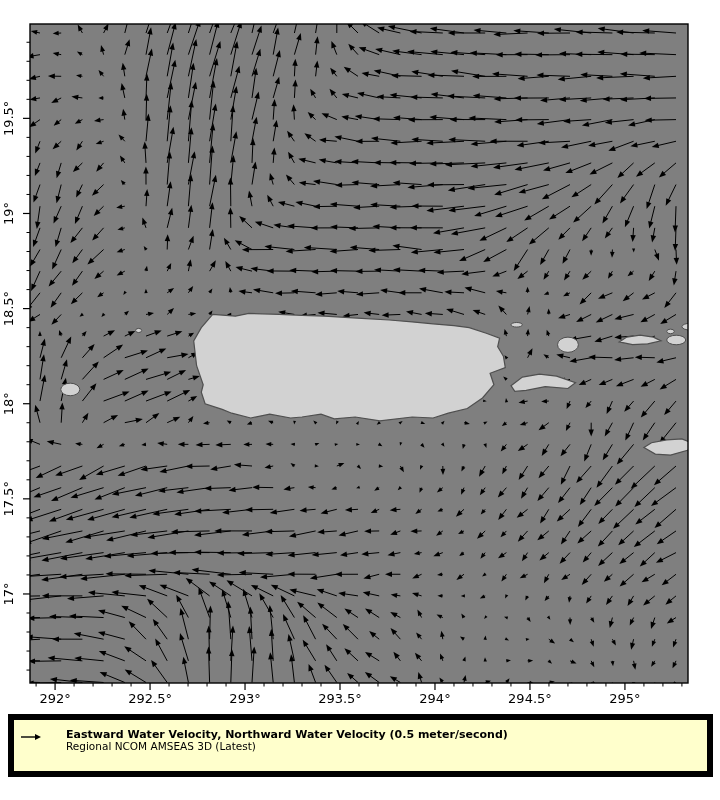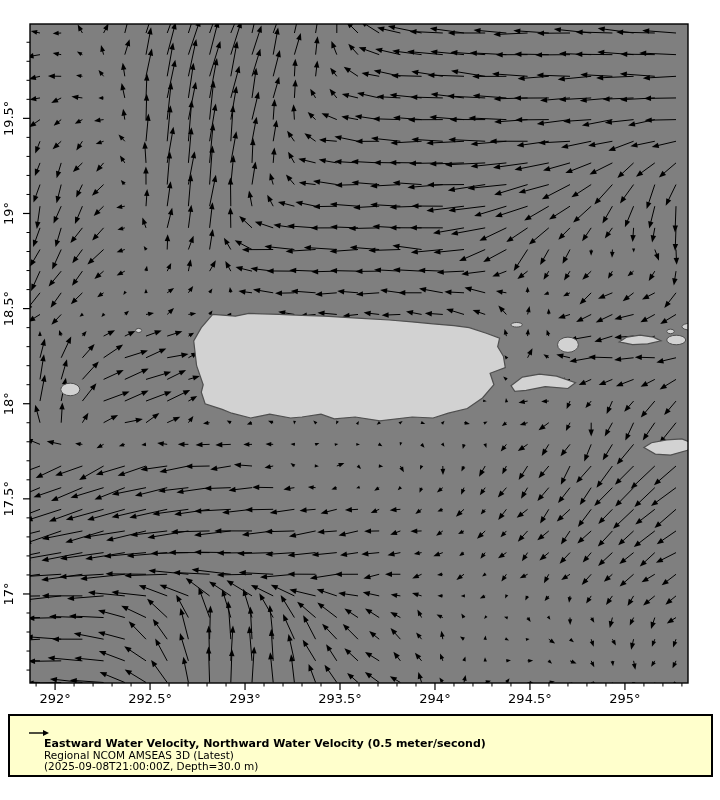--- a/index.html
+++ b/index.html
@@ -1,20 +1,20 @@
 <!DOCTYPE html>
 <html><head>
 <meta charset="utf-8">
 <style>
   html,body{margin:0;padding:0;background:#ffffff;}
   .page{position:relative;width:720px;height:800px;background:#ffffff;overflow:hidden;
         font-family:"DejaVu Sans","Liberation Sans",sans-serif;}
   #map-svg{position:absolute;left:0;top:0;}
   .legend{position:absolute;left:8px;top:714px;width:705px;height:63px;box-sizing:border-box;
-          border:2px solid #fca5a5;display:flex;align-items:flex-start;padding:9px 0 0 18px;flex-direction:column;}
+          border:6px solid #fca5a5;display:flex;align-items:flex-start;padding:9px 0 0 6px;}
   .legend-arrow{flex:0 0 auto;margin-top:3px;}
   .legend-text{margin-left:16px;line-height:11.6px;color:#000;}
   .lg1{font-size:11px;font-weight:bold;}
   .lg2,.lg3,.lg4{font-size:10.5px;font-weight:normal;}
 </style>
 </head>
 <body>
 
 <div class="page">
 
@@ -1898,17 +1898,16 @@
     </svg>
 
   <div class="legend" id="legend-box" style="background: rgb(255, 255, 204); border-color: rgb(0, 0, 0); color: rgb(0, 0, 0);">
     <svg class="legend-arrow" id="legend-arrow" width="30" height="10">
         <line x1="1" y1="5" x2="16" y2="5" stroke="#000" stroke-width="1.4"></line>
         <polygon points="21,5 15,2 15,8" fill="#000"></polygon>
       </svg>
     <div class="legend-text">
       <div class="lg1">Eastward Water Velocity, Northward Water Velocity (0.5 meter/second)</div>
       <div class="lg2">Regional NCOM AMSEAS 3D (Latest)</div>
-      <div class="lg3">(2025-09-08T21:00:00Z, Depth=30.0 m)</div>
     </div>
   </div>
 
 </div>
 
 </body></html>

